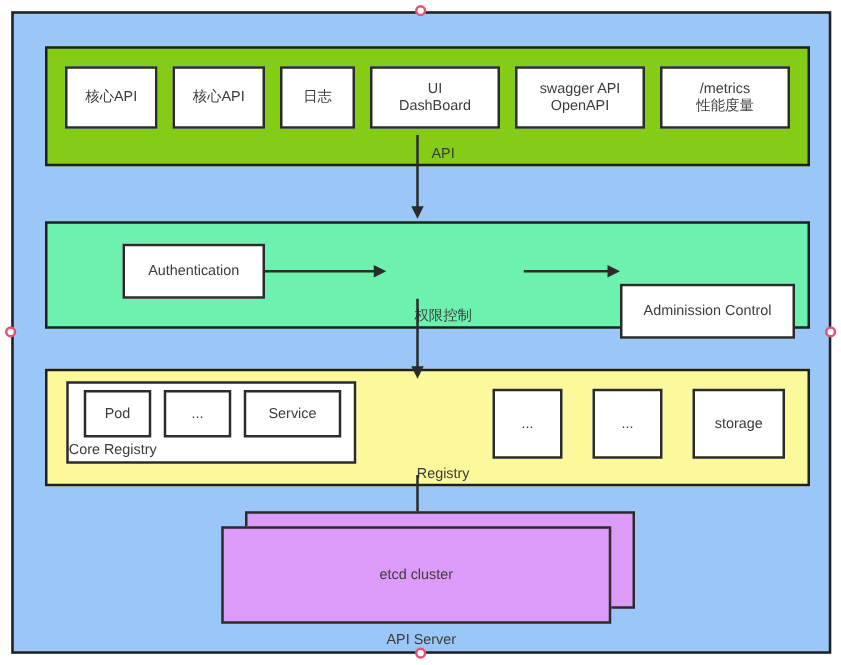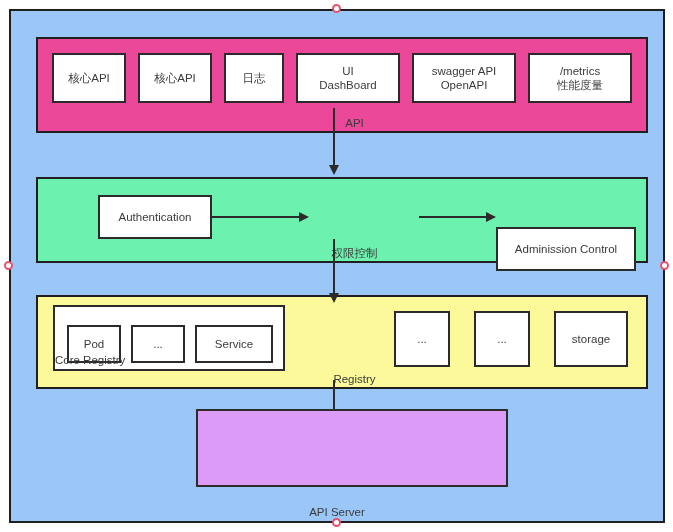--- a/index.html
+++ b/index.html
@@ -49,21 +49,21 @@
   .handle.h-bottom { left: 332px; top: 518px; }
 
   
   .layer {
     position: absolute;
     left: 25px;
     width: 612px;
     border: 2px solid #1f1f1f;
     box-sizing: border-box;
   }
-  .layer-orange { top: 26px;  height: 96px;  background: #ec4899; padding-left: 12px; }
+  .layer-orange { top: 26px;  height: 96px;  background: #84cc16; padding-left: 12px; }
   .layer-green  { top: 166px; height: 86px;  background: #6cf2ae; }
   .layer-yellow { top: 284px; height: 94px;  background: #fbf99a; }
 
   .layer-label {
     position: absolute;
     left: 0;
     right: 0;
     bottom: 1px;
     text-align: center;
     font-size: 11.5px;
@@ -103,21 +103,21 @@
   .core-registry {
     position: absolute;
     left: 15px;
     top: 8px;
     width: 232px;
     height: 66px;
     background: #ffffff;
     border: 2px solid #2b2b2b;
     box-sizing: border-box;
   }
-  .core-registry .node { top: 18px; height: 38px; }
+  .core-registry .node { top: 5px; height: 38px; }
   .core-registry .cr-label {
     position: absolute;
     left: 0; right: 0; bottom: 2px;
     text-align: left;
     font-size: 11.5px;
     color: #3b3b3b;
     line-height: 14px;
   }
 
   
@@ -242,19 +242,20 @@
 
       <div class="layer-label">Registry</div>
     </div>
 
     <div class="v-arrow" style="left:322px; top:369px; height:44px;"></div>
 
     <div class="outer-label">API Server</div>
   </div>
 
   <div class="etcd-back"></div>
+  <div class="etcd-front">etcd cluster</div>
 
   <div class="handle h-top"></div>
   <div class="handle h-left"></div>
   <div class="handle h-right"></div>
   <div class="handle h-bottom"></div>
 
 </div>
 
 </body></html>

